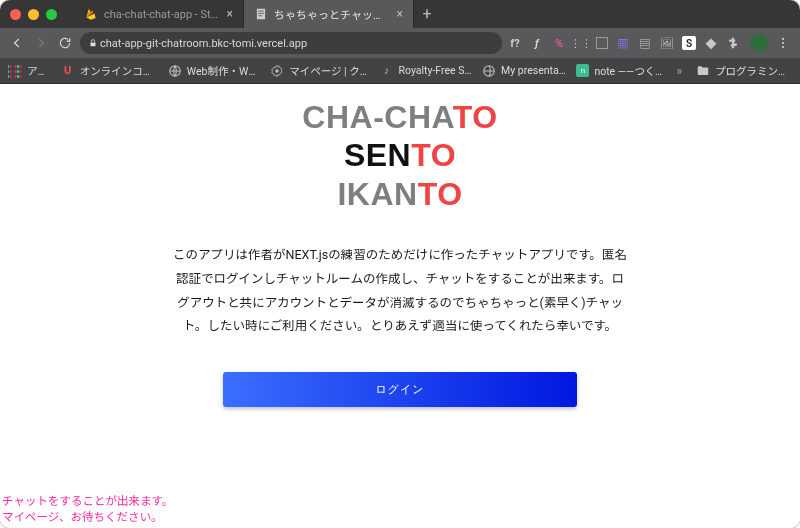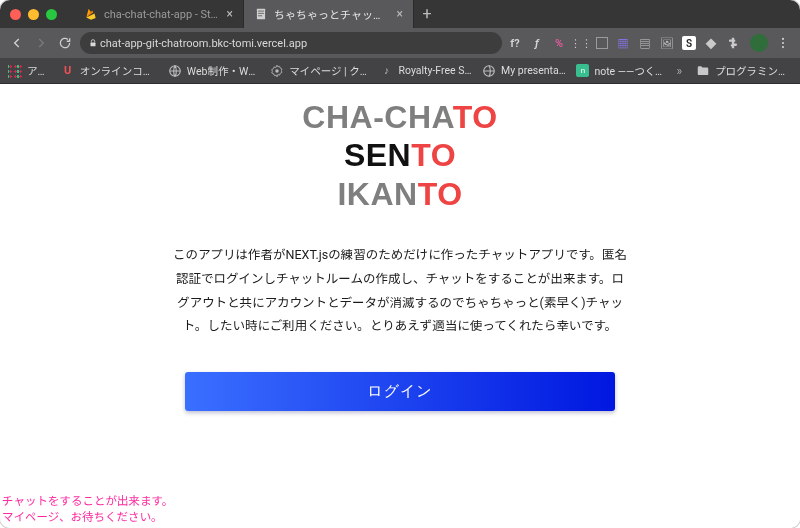--- a/index.html
+++ b/index.html
@@ -139,28 +139,28 @@
     max-width: 460px;
     margin: 30px auto 0;
     font-size: 12.5px;
     line-height: 1.9;
     color: #1b1b1b;
     text-align: center;
   }
 
   .login-btn {
     display:block;
-    width: 430px;
+    width: 354px;
     margin: 34px auto 0;
     padding: 10px 0;
     border: none;
     border-radius: 3px;
     background: linear-gradient(90deg, #3a6fff, #0017e0);
     color: #fff;
-    font-size: 15px;
+    font-size: 11px;
     letter-spacing: 1px;
     cursor: pointer;
     box-shadow: 0 2px 4px rgba(0,0,80,0.25);
   }
 
   .notice {
     position: absolute;
     left: 2px;
     bottom: 2px;
     color: #ff2aa0;

